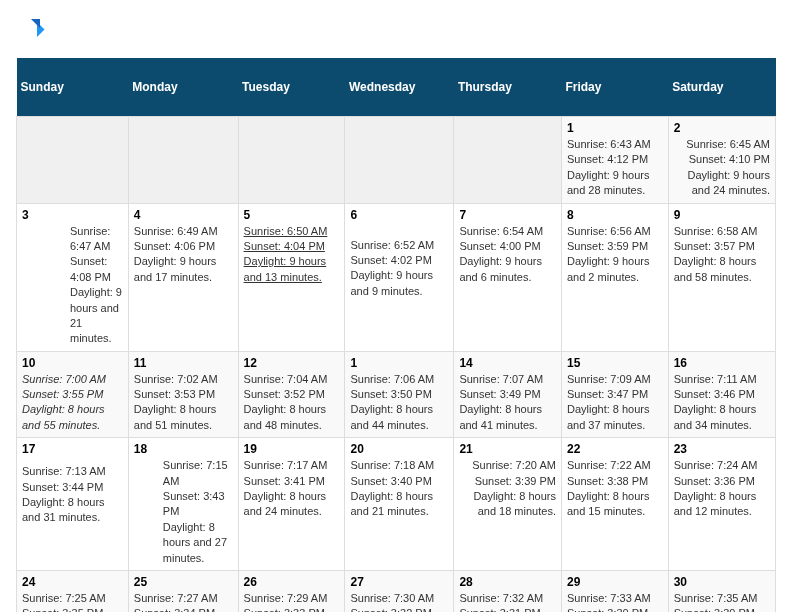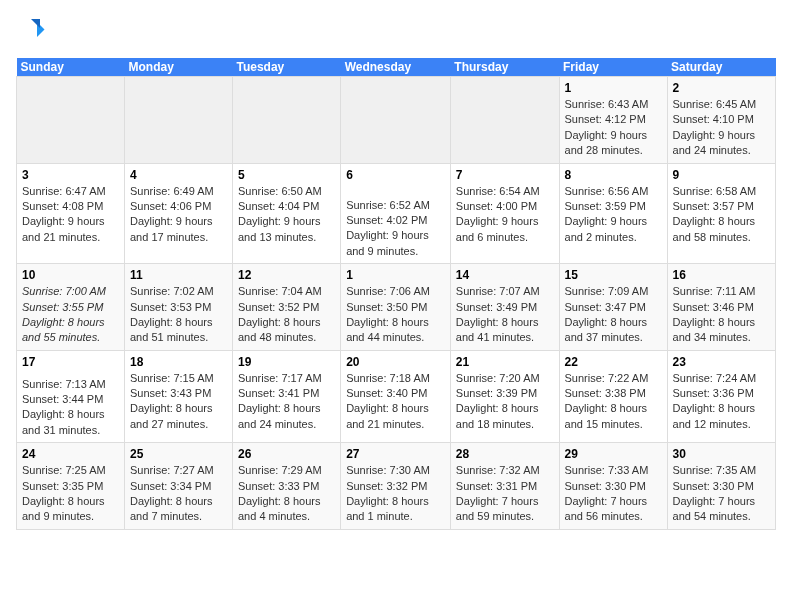--- a/index.html
+++ b/index.html
@@ -46,23 +46,23 @@
       font-size: 15px;
       font-weight: normal;
       color: #333;
     }
     table {
       width: 100%;
       border-collapse: collapse;
       font-size: 11px;
     }
     thead tr th {
-      background: #3b82f6;
+      background: #0c4a6e;
       color: #fff;
-      padding: 2px 4px;
+      padding: 22px 4px;
       text-align: left;
       font-size: 12px;
       font-weight: bold;
     }
     tbody tr td {
       border: 1px solid #ddd;
       vertical-align: top;
       padding: 4px 5px;
       min-height: 70px;
       width: 113px;
@@ -128,41 +128,41 @@
         <td class="empty-cell"></td>
         <td class="empty-cell"></td>
         <td>
           <span class="day-num">1</span>
           <div class="day-info" style="white-space: pre-line;">Sunrise: 6:43 AM
 Sunset: 4:12 PM
 Daylight: 9 hours and 28 minutes.</div>
         </td>
         <td>
           <span class="day-num">2</span>
-          <div class="day-info" style="white-space: pre-line;">Sunrise: 6:45 AM
+          <div class="day-info" style="white-space: pre-line; text-align: right;">Sunrise: 6:45 AM
 Sunset: 4:10 PM
 Daylight: 9 hours and 24 minutes.</div>
         </td>
       </tr>
       <tr>
         <td>
           <span class="day-num">3</span>
-          <div class="day-info" style="white-space: pre-line;">Sunrise: 6:47 AM
+          <div class="day-info" style="white-space: pre-line; margin-left: 48px;">Sunrise: 6:47 AM
 Sunset: 4:08 PM
 Daylight: 9 hours and 21 minutes.</div>
         </td>
         <td>
           <span class="day-num">4</span>
           <div class="day-info" style="white-space: pre-line;">Sunrise: 6:49 AM
 Sunset: 4:06 PM
 Daylight: 9 hours and 17 minutes.</div>
         </td>
         <td>
           <span class="day-num">5</span>
-          <div class="day-info" style="white-space: pre-line;">Sunrise: 6:50 AM
+          <div class="day-info" style="white-space: pre-line; text-decoration: underline;">Sunrise: 6:50 AM
 Sunset: 4:04 PM
 Daylight: 9 hours and 13 minutes.</div>
         </td>
         <td>
           <span class="day-num">6</span>
           <div class="day-info" style="white-space: pre-line; margin-top: 16px;">Sunrise: 6:52 AM
 Sunset: 4:02 PM
 Daylight: 9 hours and 9 minutes.</div>
         </td>
         <td>
@@ -230,39 +230,39 @@
       </tr>
       <tr>
         <td>
           <span class="day-num">17</span>
           <div class="day-info" style="white-space: pre-line; margin-top: 8px;">Sunrise: 7:13 AM
 Sunset: 3:44 PM
 Daylight: 8 hours and 31 minutes.</div>
         </td>
         <td>
           <span class="day-num">18</span>
-          <div class="day-info" style="white-space: pre-line;">Sunrise: 7:15 AM
+          <div class="day-info" style="white-space: pre-line; margin-left: 29px;">Sunrise: 7:15 AM
 Sunset: 3:43 PM
 Daylight: 8 hours and 27 minutes.</div>
         </td>
         <td>
           <span class="day-num">19</span>
           <div class="day-info" style="white-space: pre-line;">Sunrise: 7:17 AM
 Sunset: 3:41 PM
 Daylight: 8 hours and 24 minutes.</div>
         </td>
         <td>
           <span class="day-num">20</span>
           <div class="day-info" style="white-space: pre-line;">Sunrise: 7:18 AM
 Sunset: 3:40 PM
 Daylight: 8 hours and 21 minutes.</div>
         </td>
         <td>
           <span class="day-num">21</span>
-          <div class="day-info" style="white-space: pre-line;">Sunrise: 7:20 AM
+          <div class="day-info" style="white-space: pre-line; text-align: right;">Sunrise: 7:20 AM
 Sunset: 3:39 PM
 Daylight: 8 hours and 18 minutes.</div>
         </td>
         <td>
           <span class="day-num">22</span>
           <div class="day-info" style="white-space: pre-line;">Sunrise: 7:22 AM
 Sunset: 3:38 PM
 Daylight: 8 hours and 15 minutes.</div>
         </td>
         <td>

